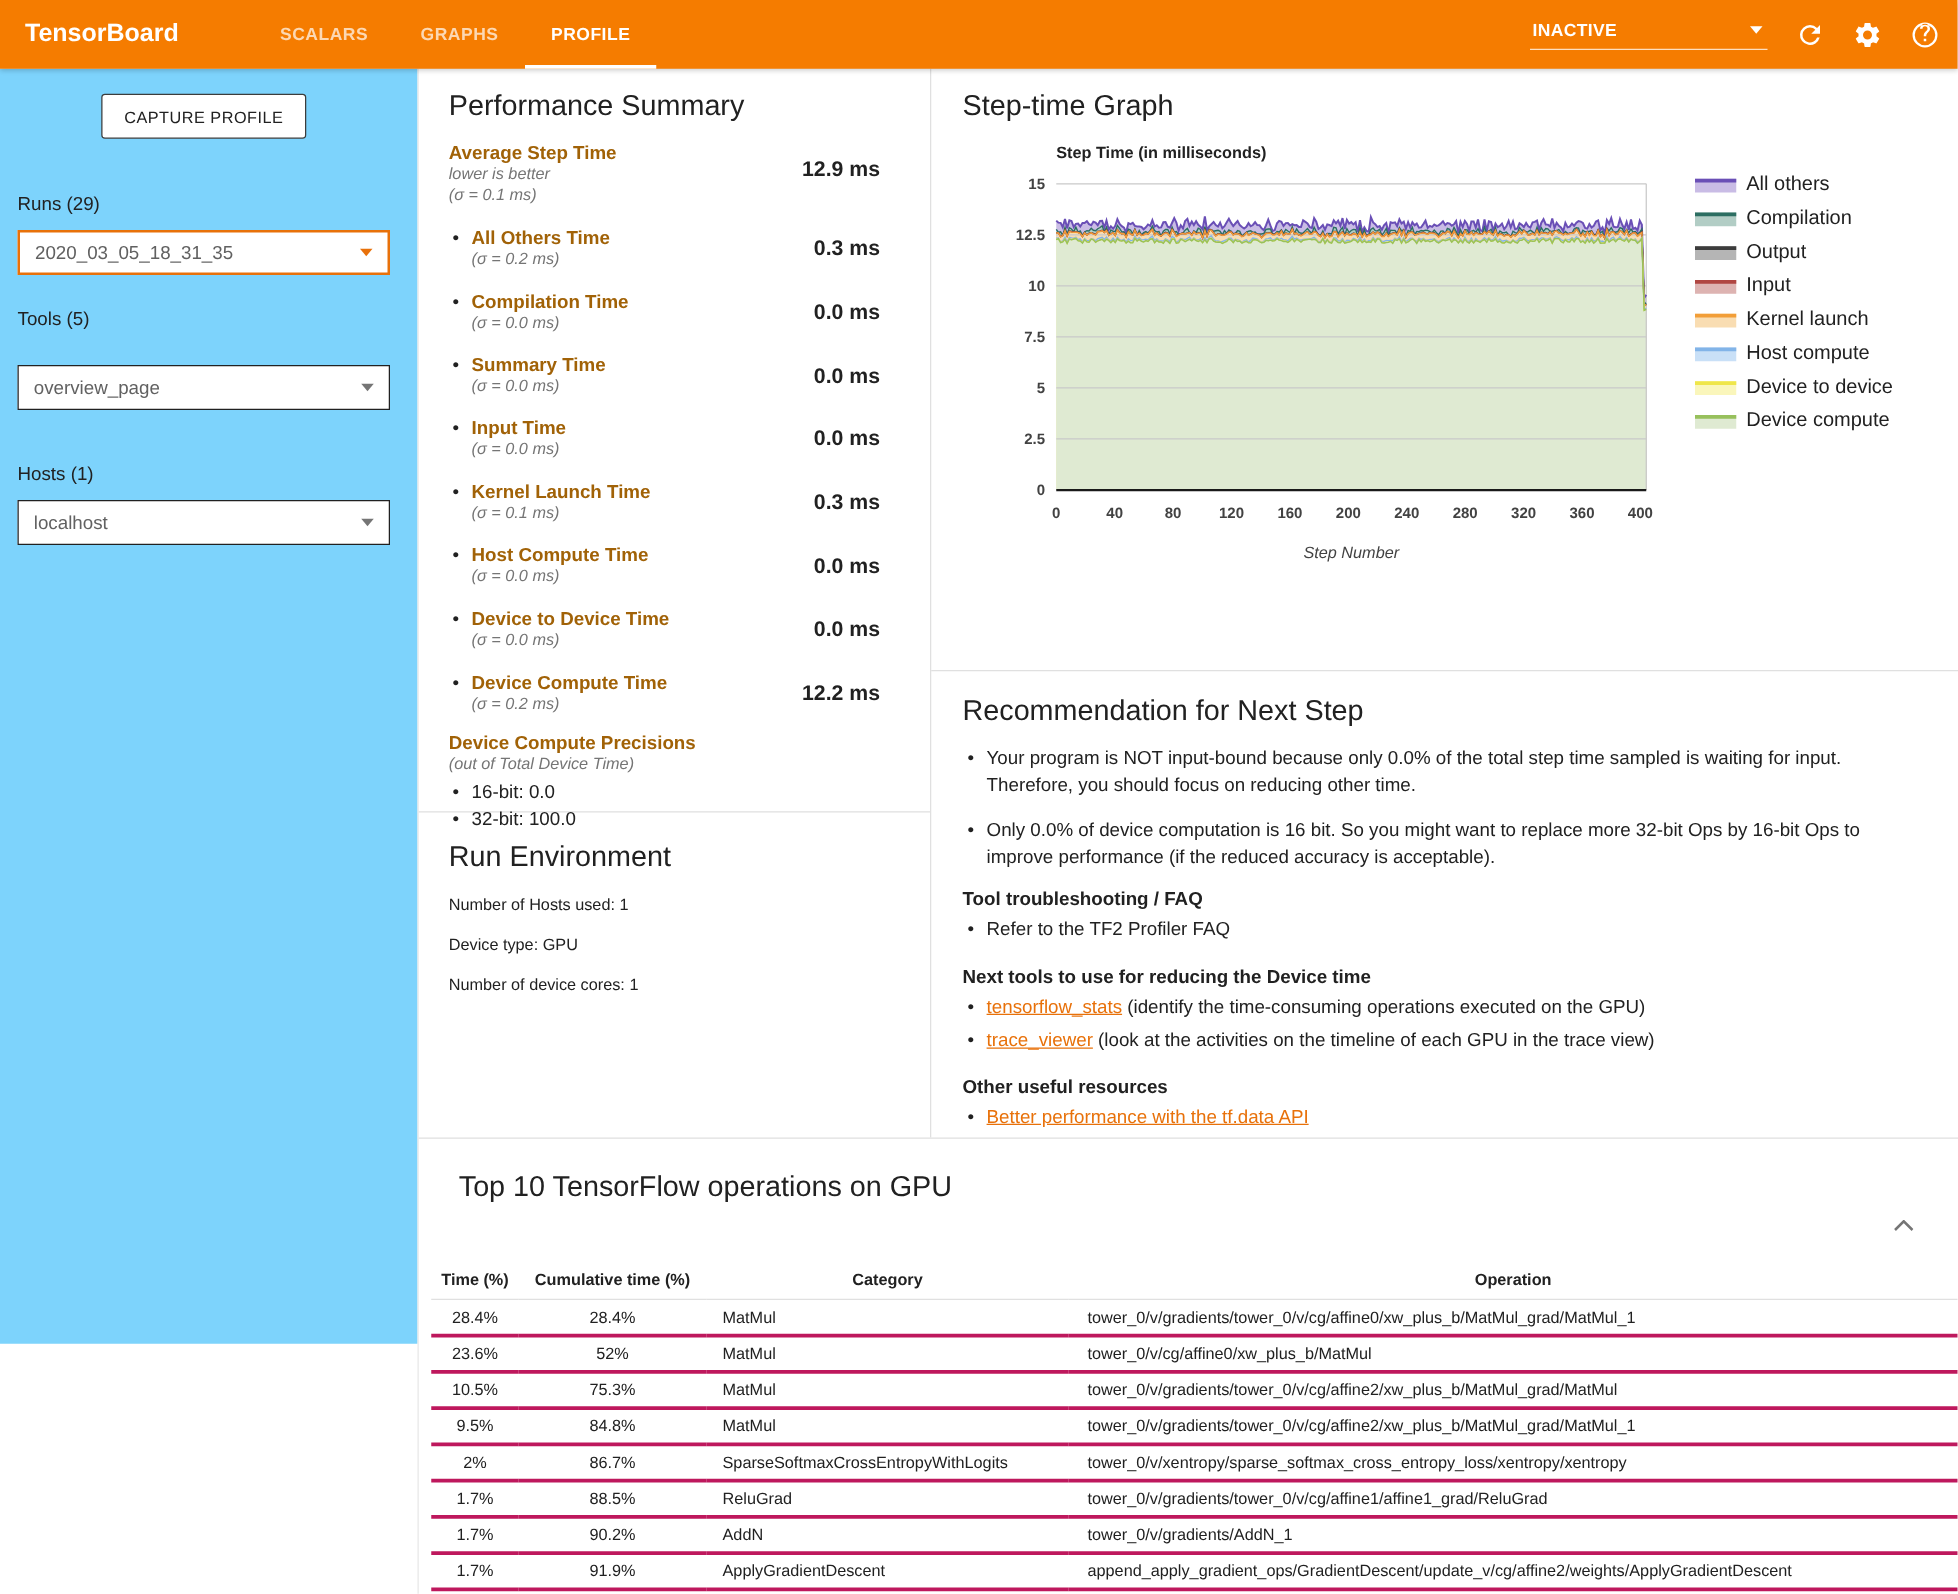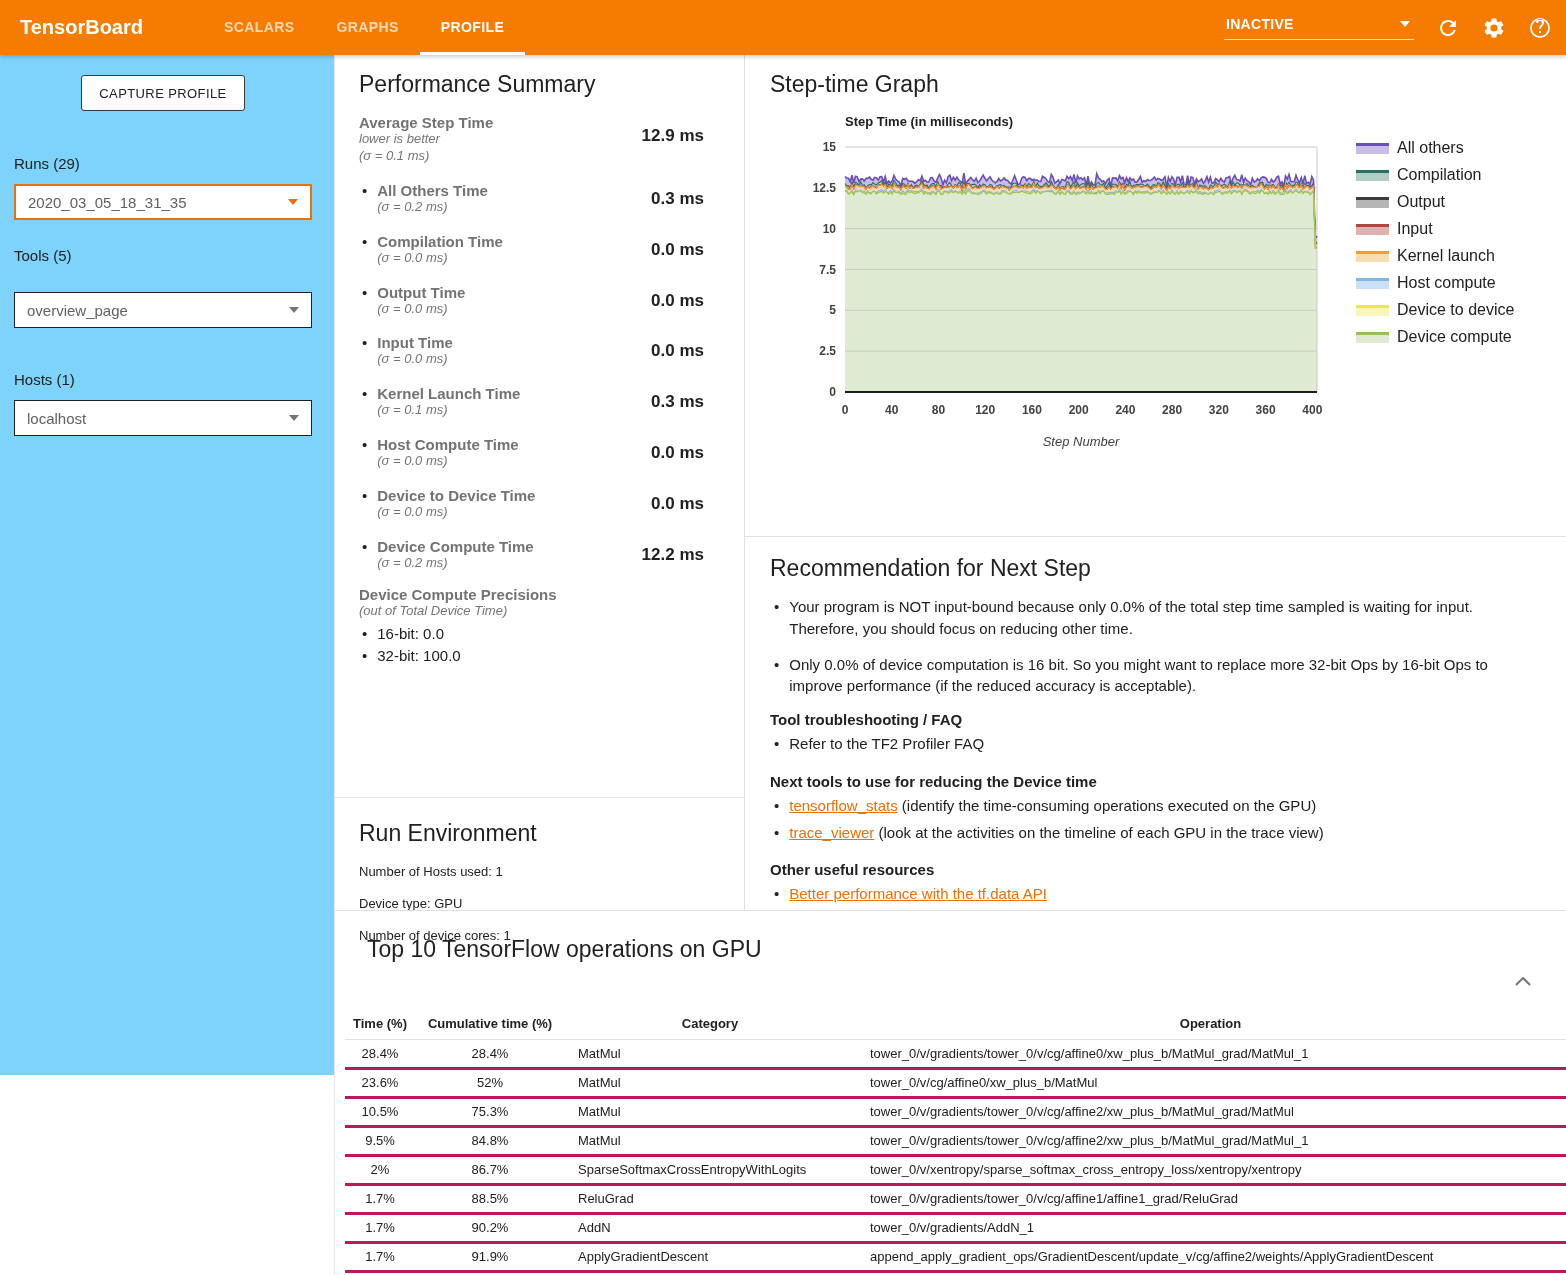--- a/index.html
+++ b/index.html
@@ -36,32 +36,32 @@
                 padding:0 12px; font-size:15px; color:#616161; cursor:pointer; background:#fff; }
   .select-box.focused { border:2px solid #e8710a; }
   .caret-gray { width:0; height:0; border-left:5px solid transparent;
                 border-right:5px solid transparent; border-top:6px solid #757575; }
   .caret-orange { width:0; height:0; border-left:5px solid transparent;
                   border-right:5px solid transparent; border-top:6px solid #e8710a; }
 
   
   .main { position:absolute; left:334px; top:55px; width:1232px; height:1220px; border-left:1px solid #e8e8e8; }
   .left-col  { position:absolute; left:0; top:0; width:409px; height:855px; }
-  .perf-section { height:743px; border-bottom:1px solid #e0e0e0; padding:16px 40px 0 24px; }
+  .perf-section { height:595px; border-bottom:1px solid #e0e0e0; padding:16px 40px 0 24px; }
   .runenv-section { padding:22px 24px 0 24px; }
   .right-col { position:absolute; left:409px; top:0; width:823px; height:855px; border-left:1px solid #e0e0e0; }
   .graph-section { height:482px; border-bottom:1px solid #e0e0e0; padding:16px 0 0 25px; }
   .reco-section { padding:18px 30px 0 25px; }
   .bottom-card { position:absolute; left:0; top:855px; width:1232px; height:365px; border-top:1px solid #e0e0e0; }
 
   h2.section-title { font-size:23px; font-weight:400; color:#212121; }
 
   
   .avg-block { display:flex; justify-content:space-between; margin-top:16px; }
-  .metric-label { font-size:15px; font-weight:700; color:#737373; }
+  .metric-label { font-size:15px; font-weight:700; color:#a16207; }
   .metric-note, .metric-sigma { font-size:13px; font-style:italic; color:#757575; line-height:1.3; }
   .metric-value { font-size:17px; font-weight:700; color:#212121; white-space:nowrap; }
   .avg-block .metric-value { margin-top:12px; }
   .metric-row { display:flex; align-items:center; margin-top:17px; }
   .metric-row .bullet { font-size:15px; color:#212121; margin:0 10px 0 3px; align-self:flex-start; }
   .metric-row .metric-text { flex:1; }
   .prec-block { margin-top:14px; }
   .prec-item { display:flex; font-size:15px; color:#212121; margin-top:5px; }
   .prec-item .bullet { margin:0 10px 0 3px; }
 
@@ -181,21 +181,21 @@
             <div class="metric-text">
               <div class="metric-label">Compilation Time</div>
               <div class="metric-sigma">(σ = 0.0 ms)</div>
             </div>
             <div class="metric-value">0.0 ms</div>
           </div>
 
           <div class="metric-row">
             <span class="bullet">•</span>
             <div class="metric-text">
-              <div class="metric-label">Output Time</div>
+              <div class="metric-label">Summary Time</div>
               <div class="metric-sigma">(σ = 0.0 ms)</div>
             </div>
             <div class="metric-value">0.0 ms</div>
           </div>
 
           <div class="metric-row">
             <span class="bullet">•</span>
             <div class="metric-text">
               <div class="metric-label">Input Time</div>
               <div class="metric-sigma">(σ = 0.0 ms)</div>

